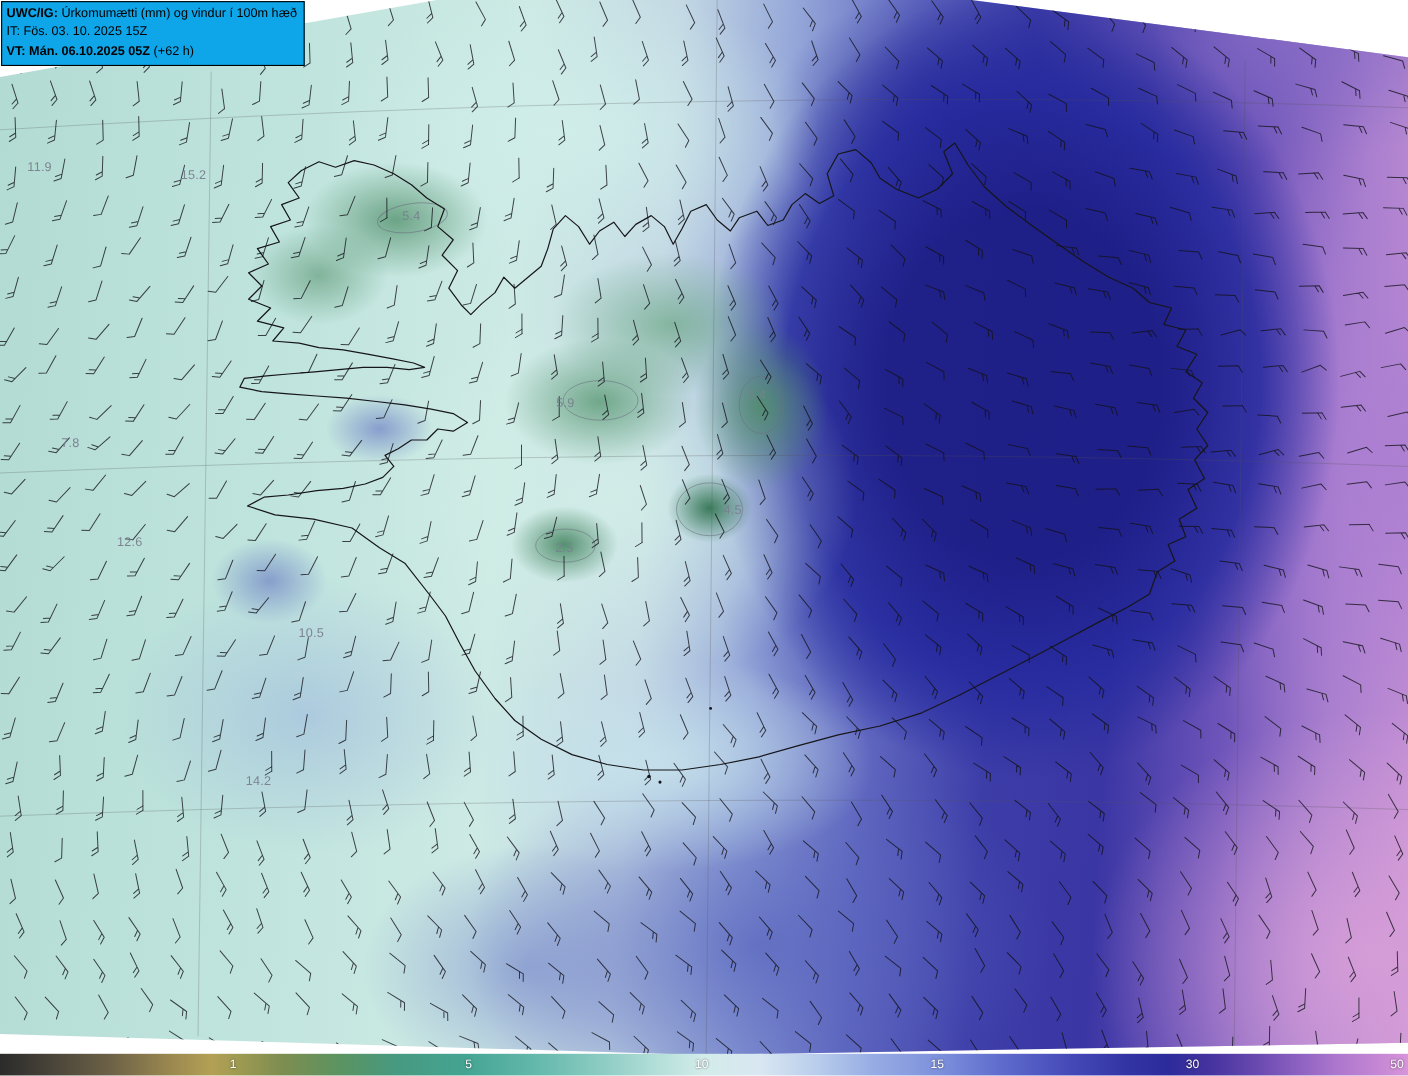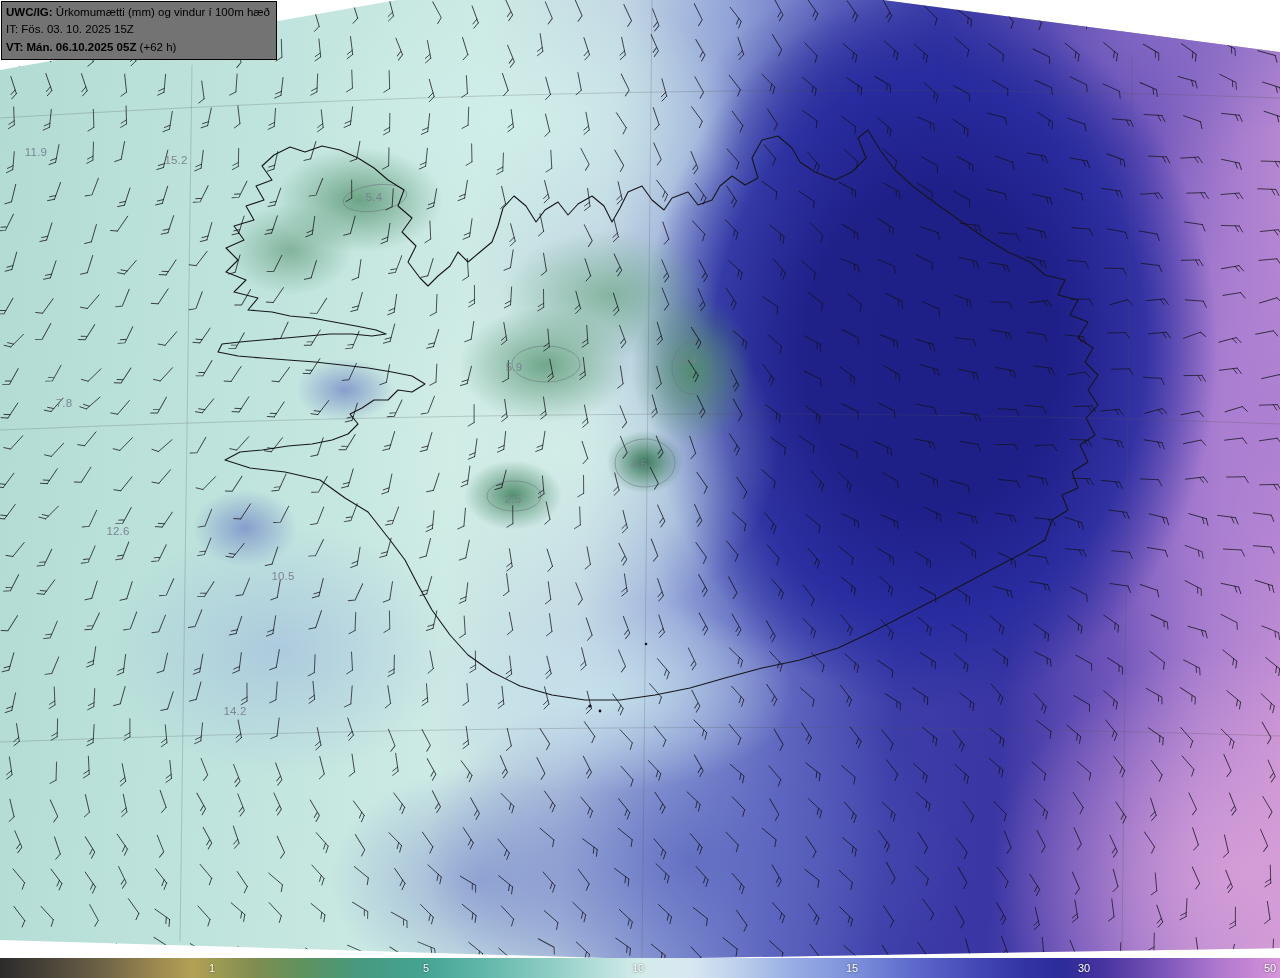--- a/index.html
+++ b/index.html
@@ -53,21 +53,21 @@
   
   .labels-layer{position:absolute;inset:0;}
   .value-label{
     position:absolute;transform:translate(-50%,-50%);
     font-size:11.5px;color:#79818f;opacity:.95;letter-spacing:.2px;white-space:nowrap;
   }
 
   
   .title-box{
     position:absolute;top:1px;left:1px;z-index:5;
-    background:#737373;border:1px solid #000;
+    background:#0ea5e9;border:1px solid #000;
     padding:2px 6px 3px 4px;font-size:11.5px;line-height:1.5;color:#000;
   }
   .title-box b{font-weight:bold;}
 
   
   .colorbar{position:absolute;left:0;top:958px;width:1280px;height:20px;z-index:4;background:#888;}
   .cb-tick{
     position:absolute;top:50%;transform:translate(-50%,-52%);
     font-size:11px;color:#fff;text-shadow:0 0 2px rgba(0,0,0,.65);
   }
@@ -1029,23 +1029,23 @@
         </g>
     </svg>
 
     <div class="labels-layer">
         <span class="value-label" style="left: 36px; top: 152px;">11.9</span>
         <span class="value-label" style="left: 176px; top: 160px;">15.2</span>
         <span class="value-label" style="left: 374px; top: 197px;">5.4</span>
         <span class="value-label" style="left: 64px; top: 403px;">7.8</span>
         <span class="value-label" style="left: 514px; top: 367px;">5.9</span>
         <span class="value-label" style="left: 688px; top: 360px;">5.4</span>
-        <span class="value-label" style="left: 639px; top: 464px;">4.5</span>
+        <span class="value-label" style="left: 666px; top: 464px;">4.5</span>
         <span class="value-label" style="left: 513px; top: 499px;">2.5</span>
-        <span class="value-label" style="left: 118px; top: 531px;">12.6</span>
+        <span class="value-label" style="left: 118px; top: 493px;">12.6</span>
         <span class="value-label" style="left: 283px; top: 576px;">10.5</span>
         <span class="value-label" style="left: 235px; top: 711px;">14.2</span>
       </div>
   </div>
 
   <div class="title-box">
     <div><b>UWC/IG:</b><span> Úrkomumætti (mm) og vindur í 100m hæð</span></div>
     <div>IT: Fös. 03. 10. 2025 15Z</div>
     <div><b>VT: Mán. 06.10.2025 05Z</b><span> (+62 h)</span></div>
   </div>

